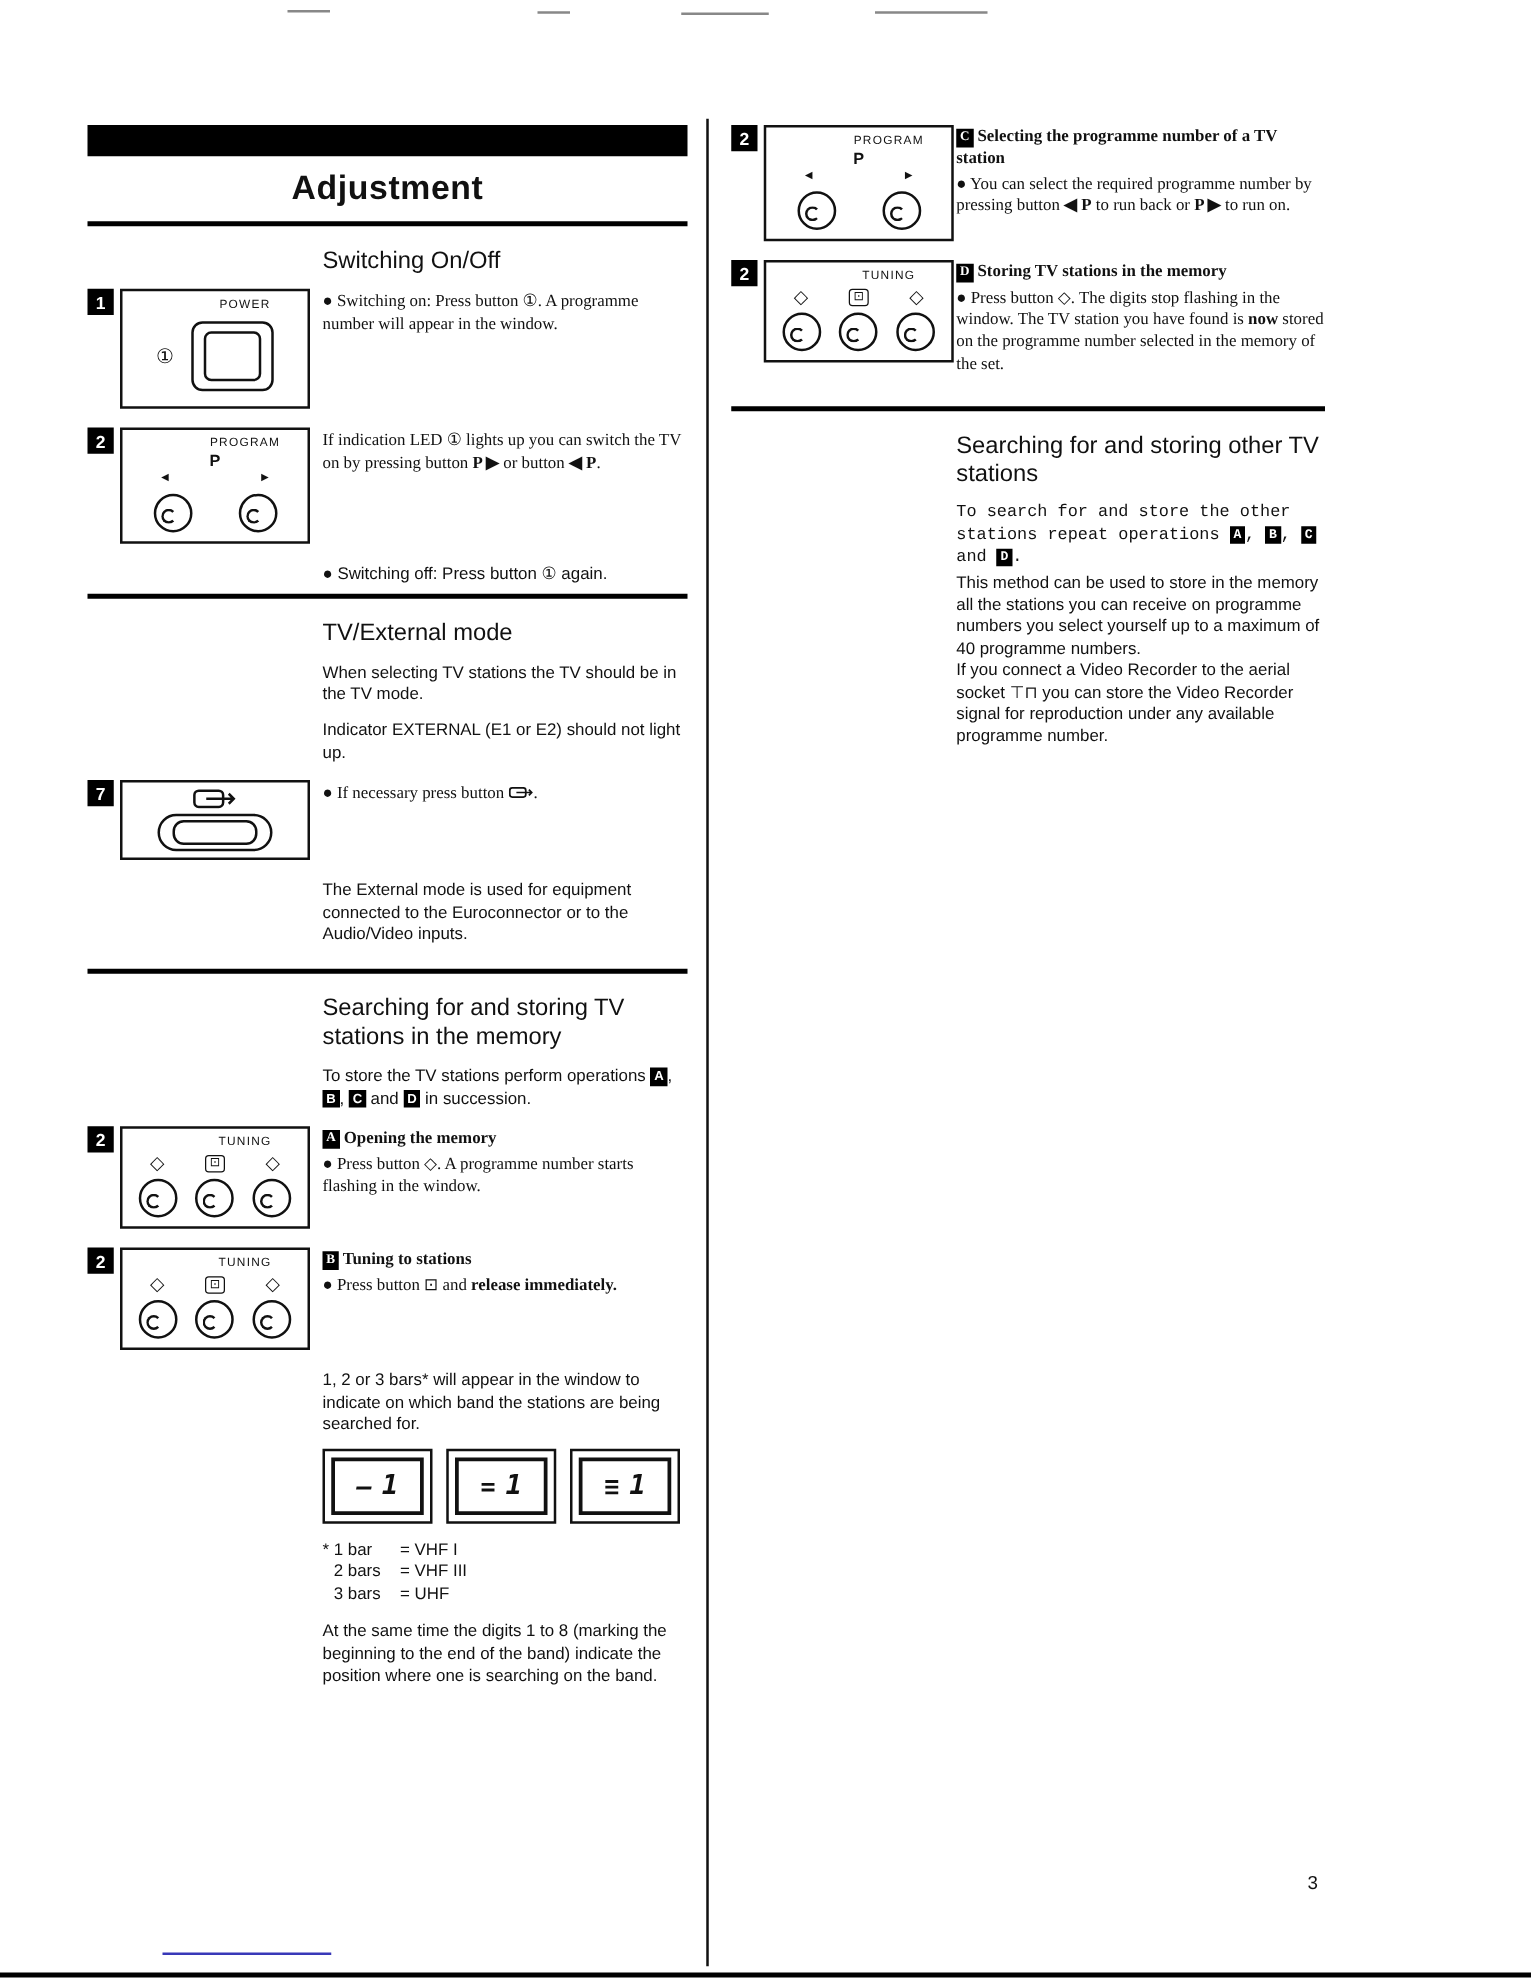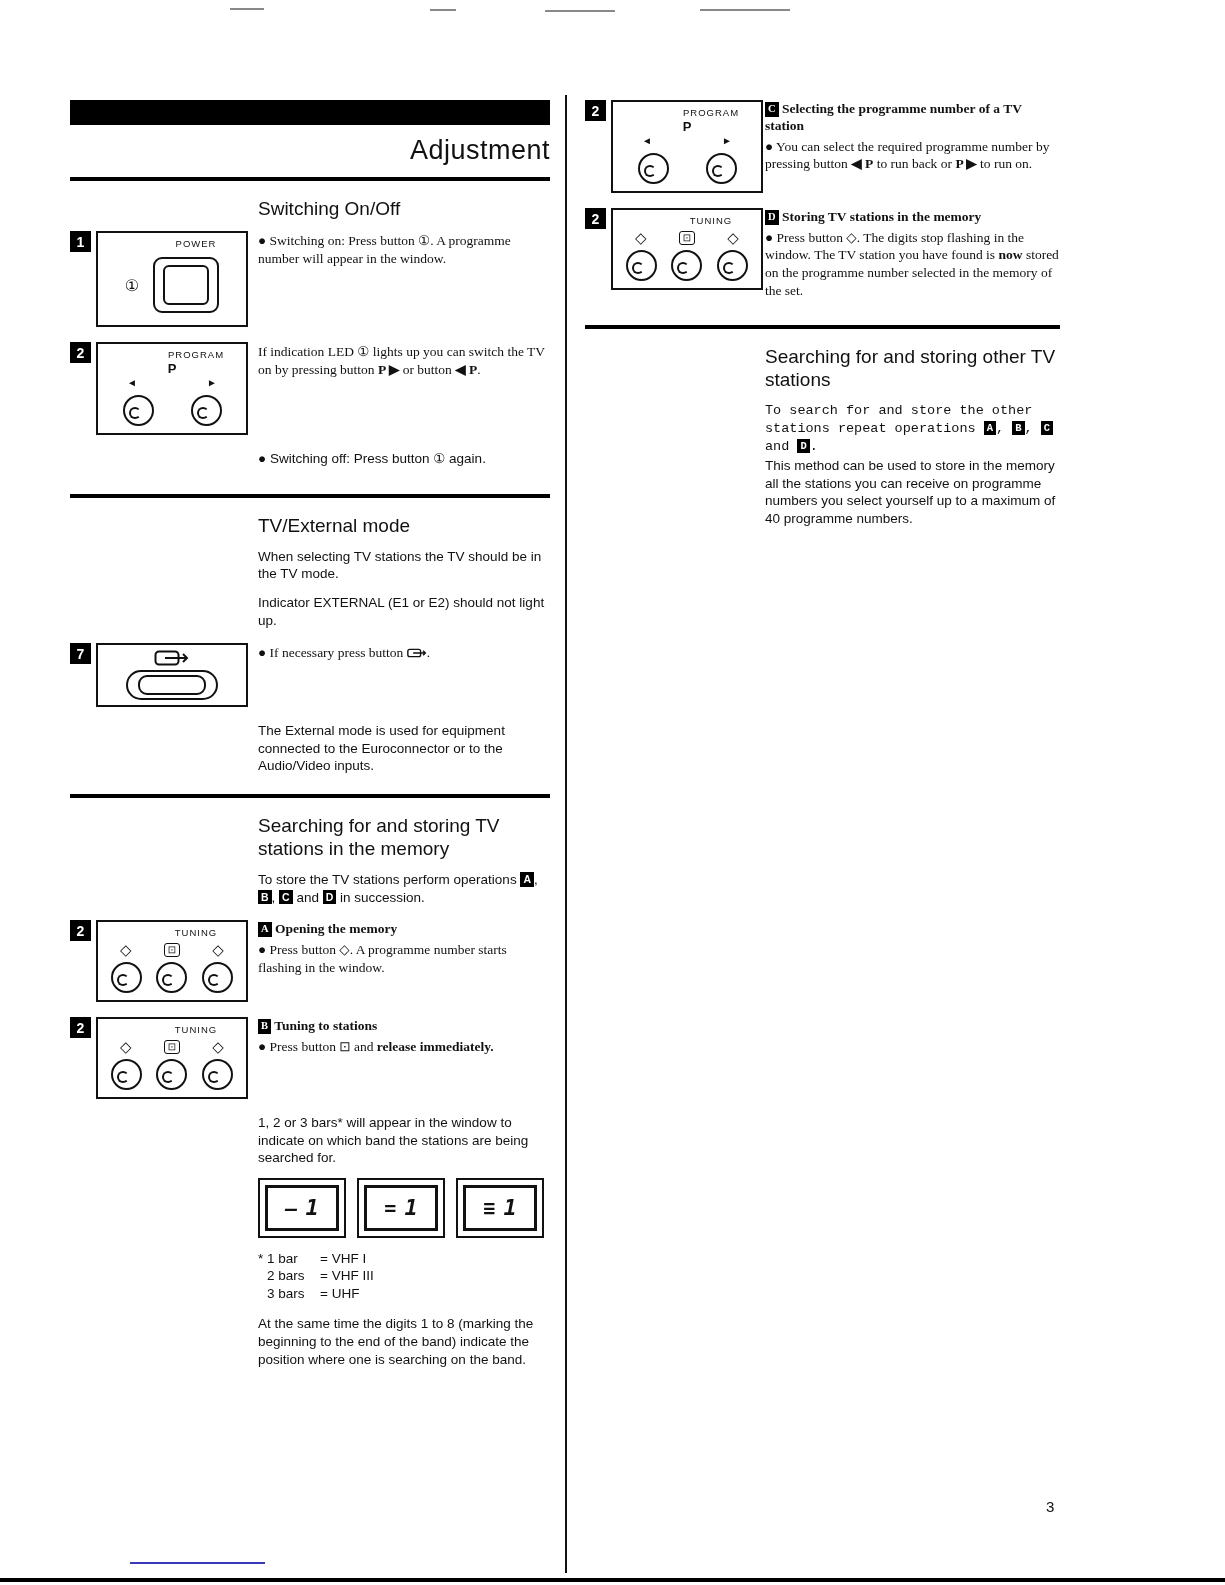--- a/index.html
+++ b/index.html
@@ -12,21 +12,21 @@
   .scan-dash{position:absolute;height:2px;background:#888;}
   .bottom-edge{position:absolute;left:0;top:1578px;width:1225px;height:4px;background:#000;}
   .blue-mark{position:absolute;left:130px;top:1562px;width:135px;height:2px;background:#3838b8;}
   
   .left-col{position:absolute;left:70px;top:100px;width:480px;}
   .right-col{position:absolute;left:585px;top:100px;width:475px;}
   .v-divider{position:absolute;left:565px;top:95px;width:2px;height:1478px;background:#111;}
   .page-num{position:absolute;left:1046px;top:1498px;font-size:15px;}
   
   .blackbar{height:25px;background:#000;}
-  h1{font-size:27px;font-weight:400;text-align:right;margin:10px 0 11px 0;letter-spacing:.5px;}
+  h1{font-size:27px;font-weight:700;text-align:center;margin:10px 0 11px 0;letter-spacing:.5px;}
   .thickrule{height:4px;background:#000;border:none;margin:0;}
   h2{font-size:19px;font-weight:400;margin:16px 0 11px 188px;line-height:1.22;}
   .right-col h2{margin-left:180px;}
   h3{font-size:13.5px;font-weight:700;margin:0 0 3px 0;line-height:1.25;}
   p{font-size:13.5px;line-height:1.3;margin:0 0 11px 188px;}
   .right-col p{margin-left:180px;}
   .rowtext p, .rowtext h3{margin-left:0;font-family:Liberation Serif, serif;}
   .b{font-weight:700;}
   .sq{display:inline-block;background:#000;color:#fff;font-weight:700;font-size:10.5px;line-height:1;padding:2px 3px;vertical-align:1px;}
   
@@ -64,21 +64,21 @@
   .dinner{border:3px solid #111;height:100%;box-sizing:border-box;display:flex;align-items:center;justify-content:center;gap:8px;
           font-family:"DejaVu Sans Mono", monospace;font-style:italic;font-weight:700;}
   .dbars{font-size:20px;}
   .ddigit{font-size:22px;}
   
   .legend{margin:2px 0 13px 188px;font-size:13.5px;line-height:1.3;}
   .lrow .lterm{display:inline-block;width:62px;}
   .lrow.ind{padding-left:9px;}
   .lrow.ind .lterm{width:53px;}
   .mt14{margin-top:14px;}
-  .offb{margin-top:3px;margin-bottom:26px;}
+  .offb{margin-top:3px;margin-bottom:7px;}
 </style>
 </head>
 <body>
 
 <div class="scan-dash" style="left:230px;top:8px;width:34px;"></div>
 <div class="scan-dash" style="left:430px;top:9px;width:26px;"></div>
 <div class="scan-dash" style="left:545px;top:10px;width:70px;"></div>
 <div class="scan-dash" style="left:700px;top:9px;width:90px;"></div>
 <div class="bottom-edge"></div>
 <div class="blue-mark"></div>
@@ -296,16 +296,17 @@
     </div>
   </div>
 
   <div class="thickrule" style="margin-top:6px;"></div>
 
   <h2>Searching for and storing other TV stations</h2>
 
   <p style="margin-bottom:2px;font-family:Liberation Mono, monospace;"><span>To search for and store the other stations repeat operations </span><span class="sq">A</span><span>, </span><span class="sq">B</span><span>, </span><span class="sq">C</span><span> and </span><span class="sq">D</span><span>.</span></p>
 
   <p style="margin-bottom:0;">This method can be used to store in the memory all the stations you can receive on programme numbers you select yourself up to a maximum of 40 programme numbers.</p>
+  <p>If you connect a Video Recorder to the aerial socket ⊤⊓ you can store the Video Recorder signal for reproduction under any available programme number.</p>
 
 </div>
 
 <div class="page-num">3</div>
 
 </body></html>

